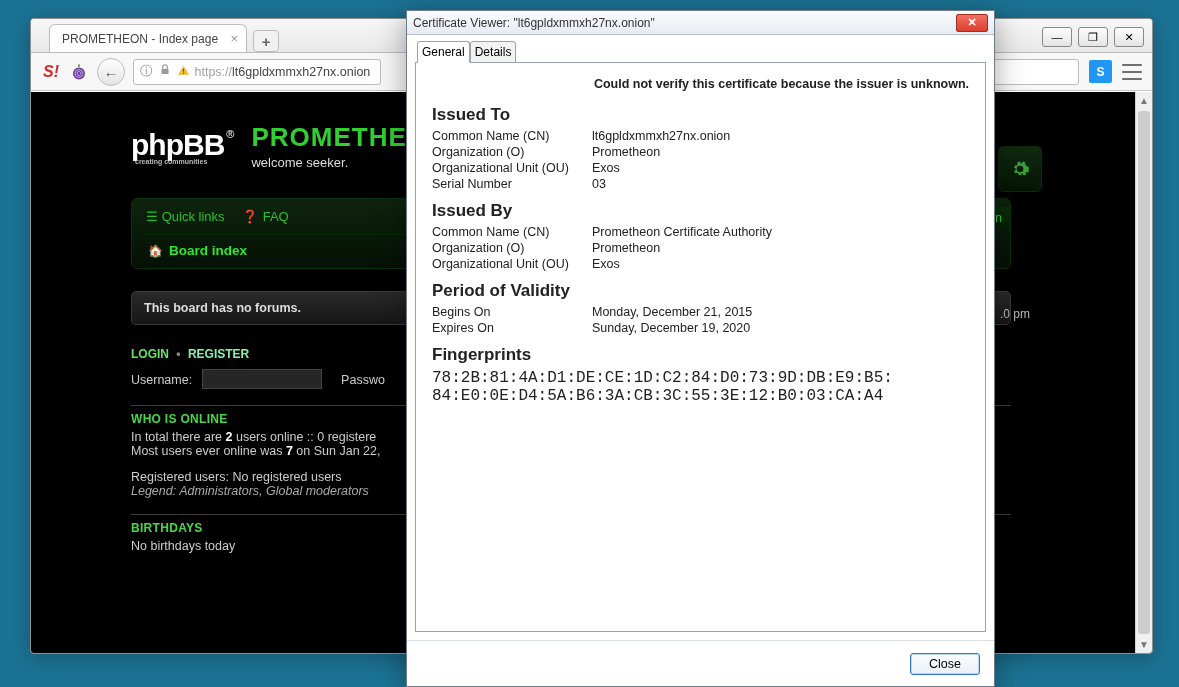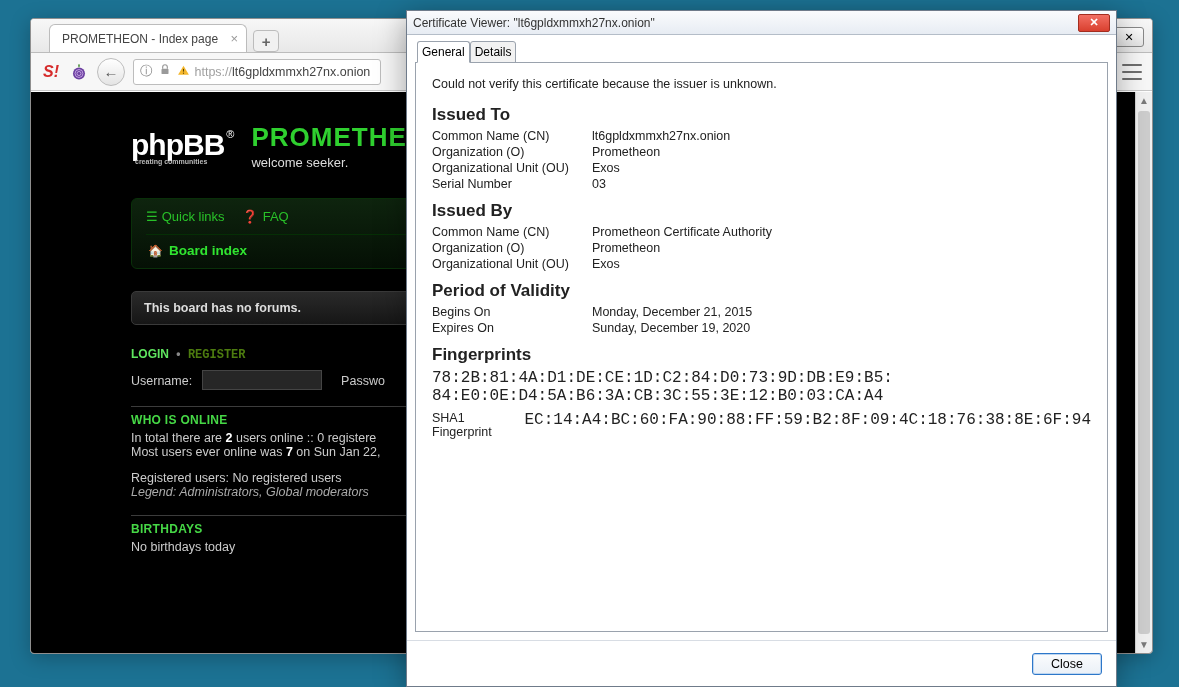--- a/index.html
+++ b/index.html
@@ -79,50 +79,50 @@
   .login-pill{ position:absolute; right:0; top:8px; background:linear-gradient(#093009,#052005);
                color:#2fd02f; font-size:12px; padding:4px 8px; border-radius:5px 0 0 5px;}
   .time-pill{ position:absolute; right:-20px; top:108px; color:#bbb; font-size:12px;}
 
   .noforums { margin-top:22px; width:880px; background:linear-gradient(#2a2a2a,#161616);
               border:1px solid #3a3a3a; border-radius:5px; padding:9px 12px; color:#ddd; font-size:12.5px; font-weight:bold;}
 
   .sec { width:880px; margin-top:16px; border-top:1px solid #3c3c3c; padding-top:6px; font-size:12.5px;}
   .sec h4{ color:#46d846; font-size:12px; font-weight:bold; letter-spacing:.3px; margin-bottom:4px;}
   .login-reg{font-size:12px; font-weight:bold;}
-  .login-reg .a{color:#5fe55f;} .login-reg .b{color:#888; margin:0 4px;} .login-reg .c{color:#4d7c0f;font-family:Liberation Mono, monospace;}
+  .login-reg .a{color:#5fe55f;} .login-reg .b{color:#888; margin:0 4px;} .login-reg .c{color:#86efac;}
   .login-fields{margin-top:8px;}
   .login-fields label{color:#ccc; margin-right:6px;}
   .login-fields input{ background:#262626; border:1px solid #444; height:20px; width:120px;}
   .lbl2{margin-left:16px;}
   .sec p{color:#ccc;}
   .sec b{color:#fff;}
   .legend i{font-style:italic; color:#aaa;}
   .admins{color:#d85a38;} .gmods{color:#29b729;}
 
   
   .cert {
-    position:absolute; left:406px; top:10px; width:711px; height:677px;
+    position:absolute; left:406px; top:10px; width:589px; height:677px;
     background:#fff; border:1px solid #6f7b8a; box-shadow:0 6px 28px rgba(0,0,0,.35);
     display:flex; flex-direction:column;
   }
   .cert-title { height:24px; background:linear-gradient(#fafbfd,#e7ecf3); border-bottom:1px solid #b4bdc8;
                 display:flex; align-items:center; padding:0 6px; font-size:12px; color:#333;}
   .cert-title .txt{flex:1;}
   .cert-close { width:32px; height:18px; background:linear-gradient(#f26f63,#d9402f); border:1px solid #a32d1f;
                 border-radius:2px; color:#fff; display:flex; align-items:center; justify-content:center;
                 font-size:11px; font-weight:bold; cursor:pointer;}
   .cert-body { flex:1; padding:6px 8px 8px 8px; display:flex; flex-direction:column;}
   .cert-tabs { display:flex; gap:0; margin-bottom:-1px; padding-left:2px;}
   .ctab { border:1px solid #9aa2ad; background:#f2f2f2; padding:3px 4px; font-size:12px;
           border-radius:3px 3px 0 0; cursor:pointer; position:relative;}
   .ctab.active { background:#fff; border-bottom:1px solid #fff; z-index:2;}
   .cert-panel { border:1px solid #9aa2ad; flex:1; background:#fff; padding:14px 16px 10px 16px;
                 font-size:12.5px; color:#222; position:relative;}
-  .err-line { font-weight:normal; margin-bottom:14px;}
+  .err-line { font-weight:bold; margin-bottom:14px;text-align:right;}
   .cgroup { margin-bottom:10px;}
   .cgroup h5{ font-size:17px; font-weight:bold; margin-bottom:4px;}
   .crow { display:flex; margin:2px 0;}
   .crow .k{ width:160px; color:#222;}
   .crow .v{ flex:1; color:#222;}
   .mono { font-family:"Consolas","Courier New",monospace; font-size:16px; }
   .mono div { white-space: nowrap; }
   .cert-footer { height:46px; border-top:1px solid #d8dde4; display:flex; align-items:center; justify-content:flex-end; padding:0 14px;}
   .close-btn { padding:3px 18px; border:1px solid #2d77c9; background:linear-gradient(#fbfcfd,#eaf0f7);
                border-radius:3px; font-size:12.5px; box-shadow:0 0 0 1px #bdd6f1 inset; cursor:pointer;}
@@ -333,23 +333,19 @@
       </div>
 
       <div class="cgroup">
         <h5>Fingerprints</h5>
         <div class="crow">
           <div class="v mono">
             <div>78:2B:81:4A:D1:DE:CE:1D:C2:84:D0:73:9D:DB:E9:B5:</div>
             <div>84:E0:0E:D4:5A:B6:3A:CB:3C:55:3E:12:B0:03:CA:A4</div>
           </div>
         </div>
-        <div class="crow" style="margin-top:6px;">
-          <div class="k">SHA1 Fingerprint</div>
-          <div class="v mono">EC:14:A4:BC:60:FA:90:88:FF:59:B2:8F:09:4C:18:76:38:8E:6F:94</div>
-        </div>
       </div>
     </div>
   </div>
   <div class="cert-footer">
     <button class="close-btn">Close</button>
   </div>
 </div>
 
 </body></html>

